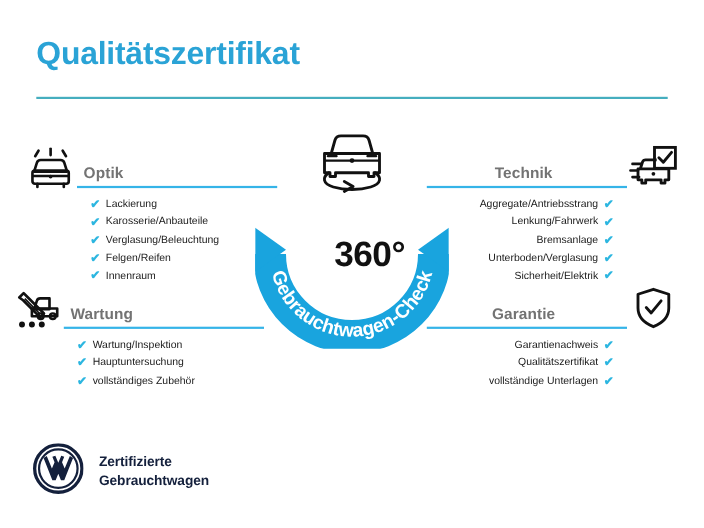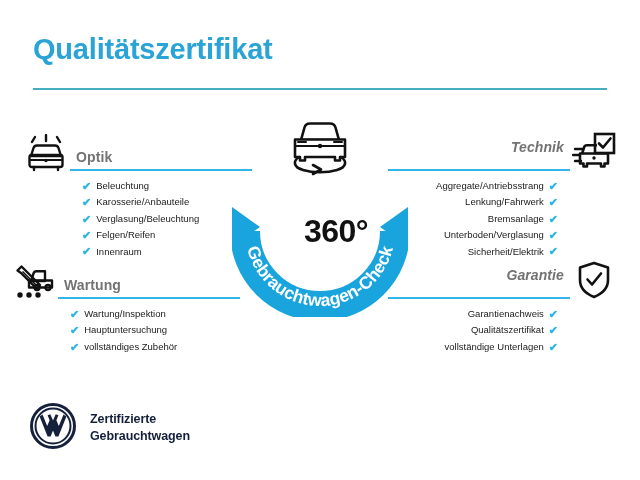--- a/index.html
+++ b/index.html
@@ -66,21 +66,21 @@
     flex: 1 1 auto;
     padding-bottom: 1px;
   }
   .sec-title {
     font-size: 14px;
     font-weight: bold;
     color: #737373;
     letter-spacing: 0.1px;
     padding: 0 0 4px 6px;
   }
-  .right .sec-title { text-align: right; padding: 0 6px 14px 0; font-style: italic; }
+  .right .sec-title { text-align: center; padding: 0 6px 4px 0; }
   .sec-rule {
     height: 2px;
     background: #35B4E8;
     width: 100%;
   }
 
   
   .check-list {
     list-style: none;
     margin: 6px 0 0 0;
@@ -182,21 +182,21 @@
       </svg>
     </div>
     <div class="sec-title-wrap">
       <div class="sec-title">Optik</div>
       <div class="sec-rule"></div>
     </div>
   </div>
   <ul class="check-list">
     <li>
         <span class="chk">✔</span>
-        <span class="chk-label">Beleuchtung</span>
+        <span class="chk-label">Lackierung</span>
       </li>
     <li>
         <span class="chk">✔</span>
         <span class="chk-label">Karosserie/Anbauteile</span>
       </li>
     <li>
         <span class="chk">✔</span>
         <span class="chk-label">Verglasung/Beleuchtung</span>
       </li>
     <li>

